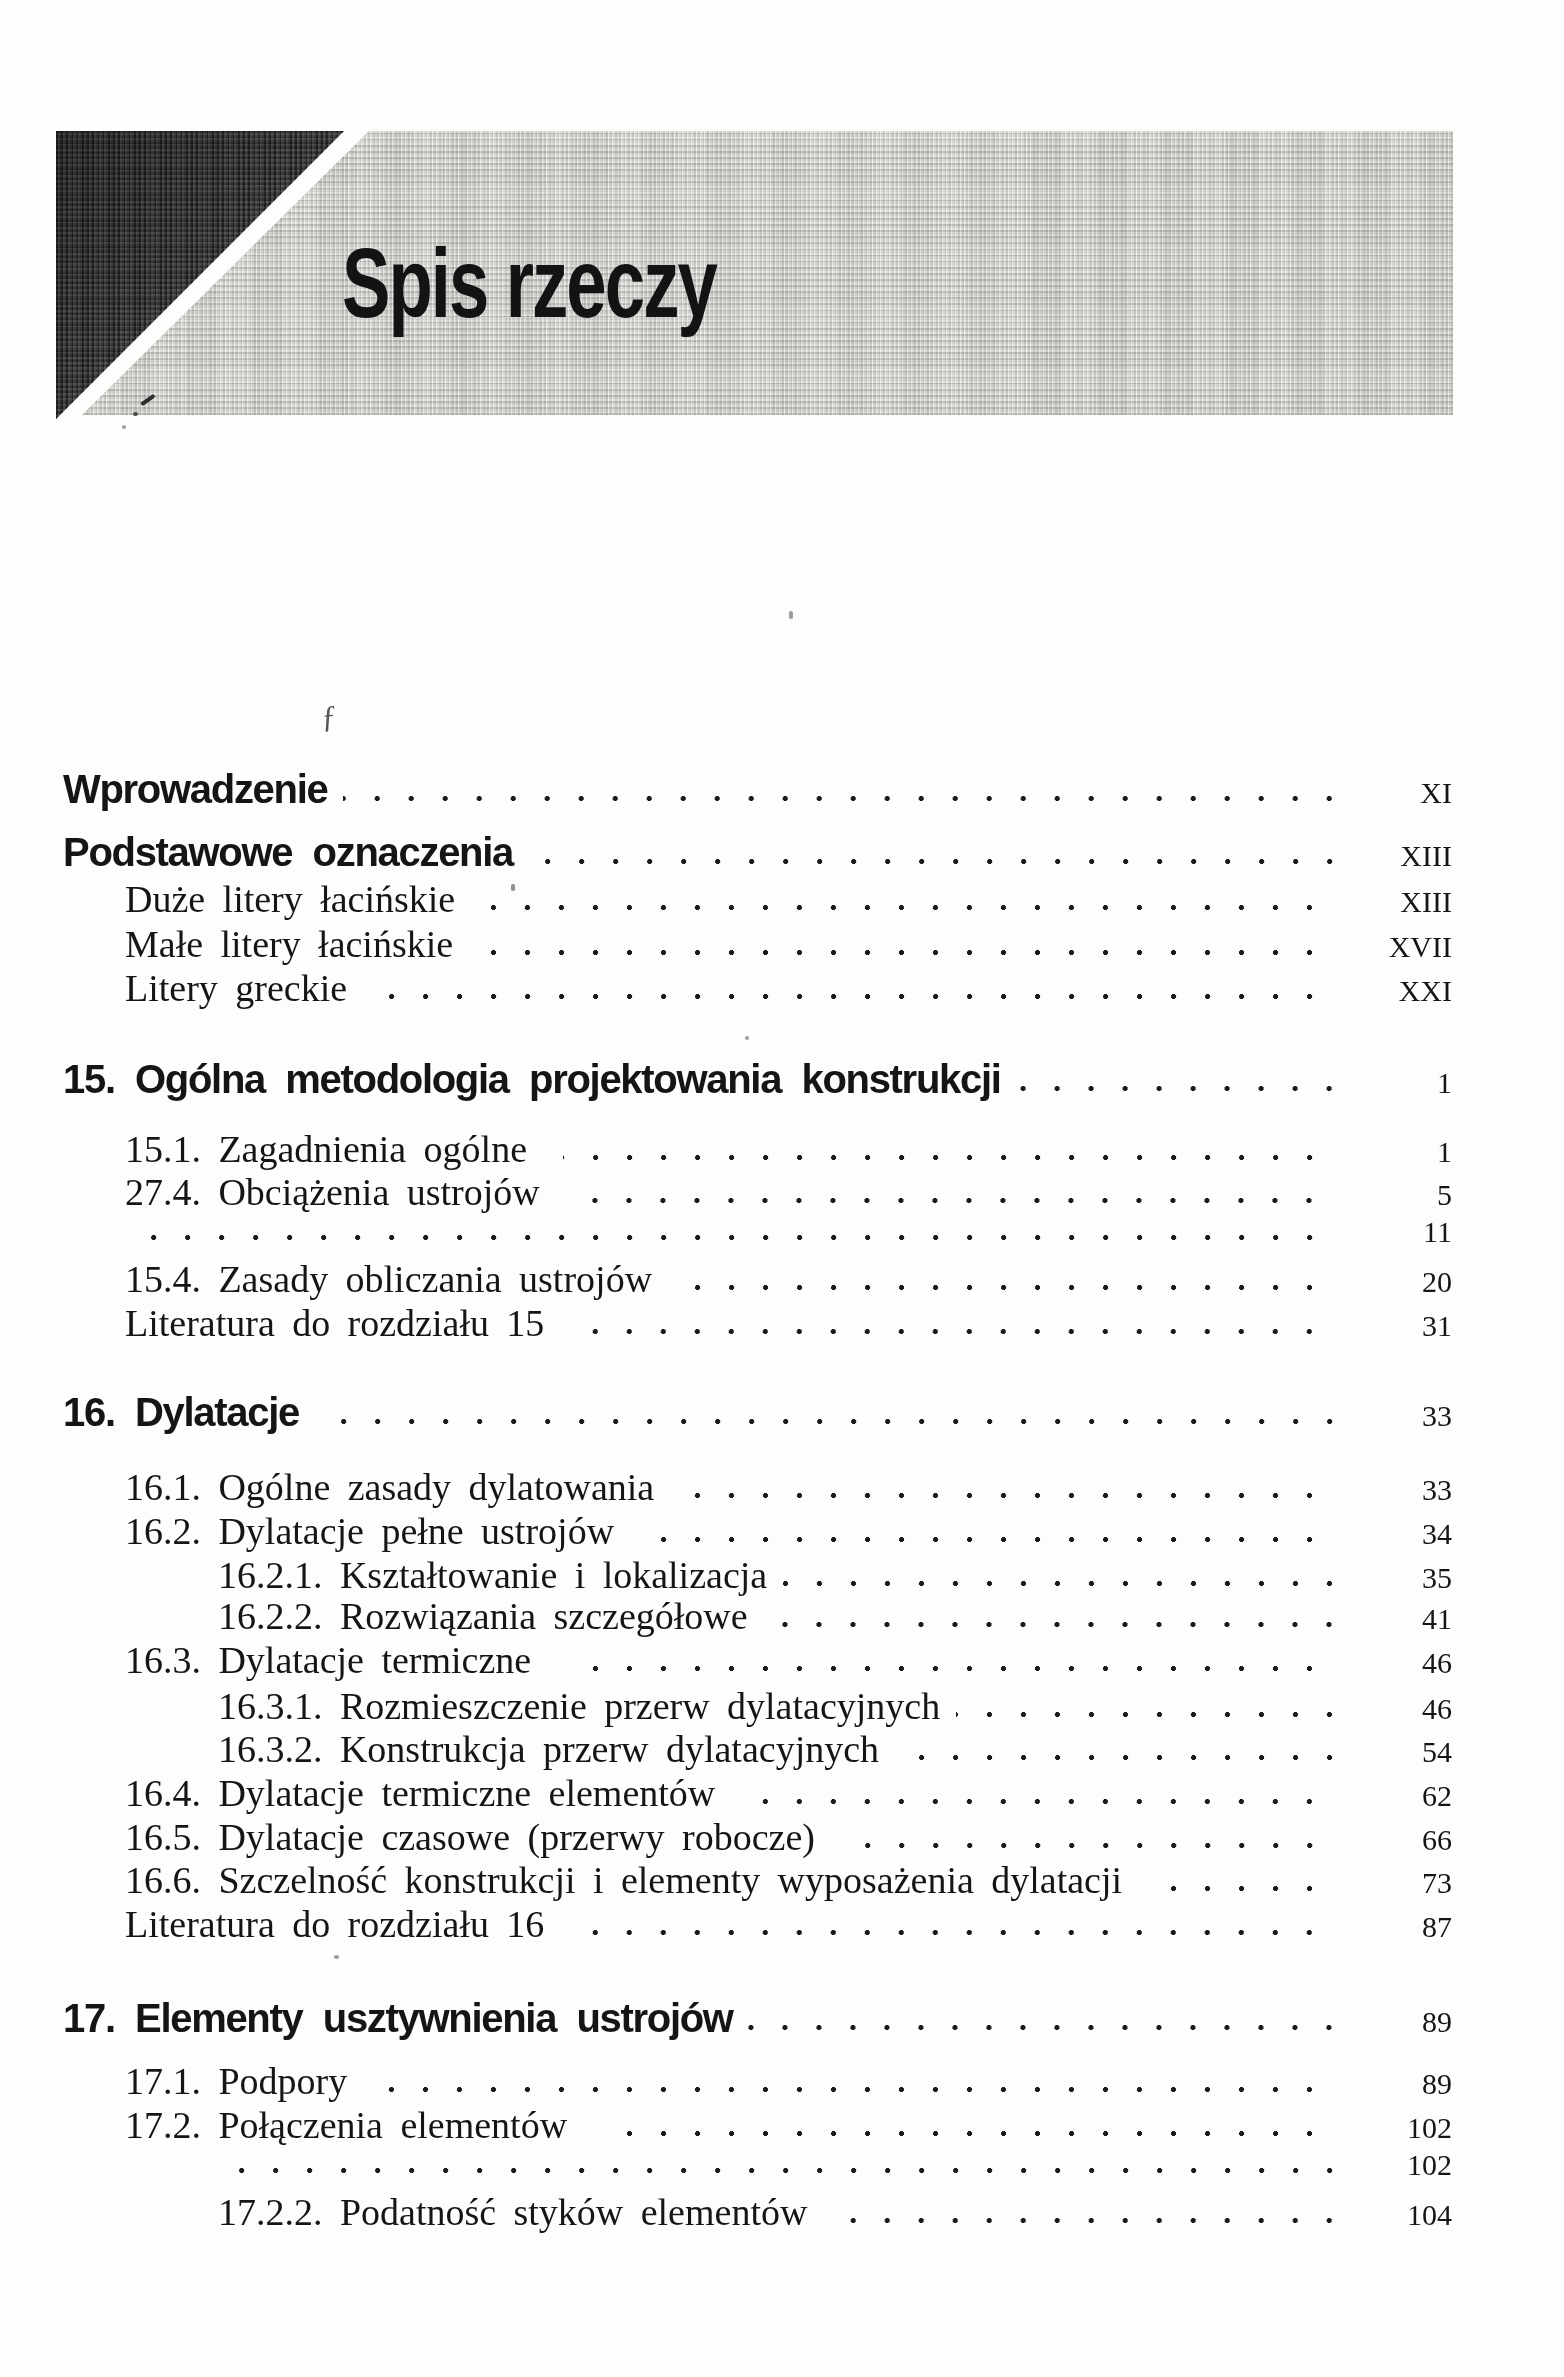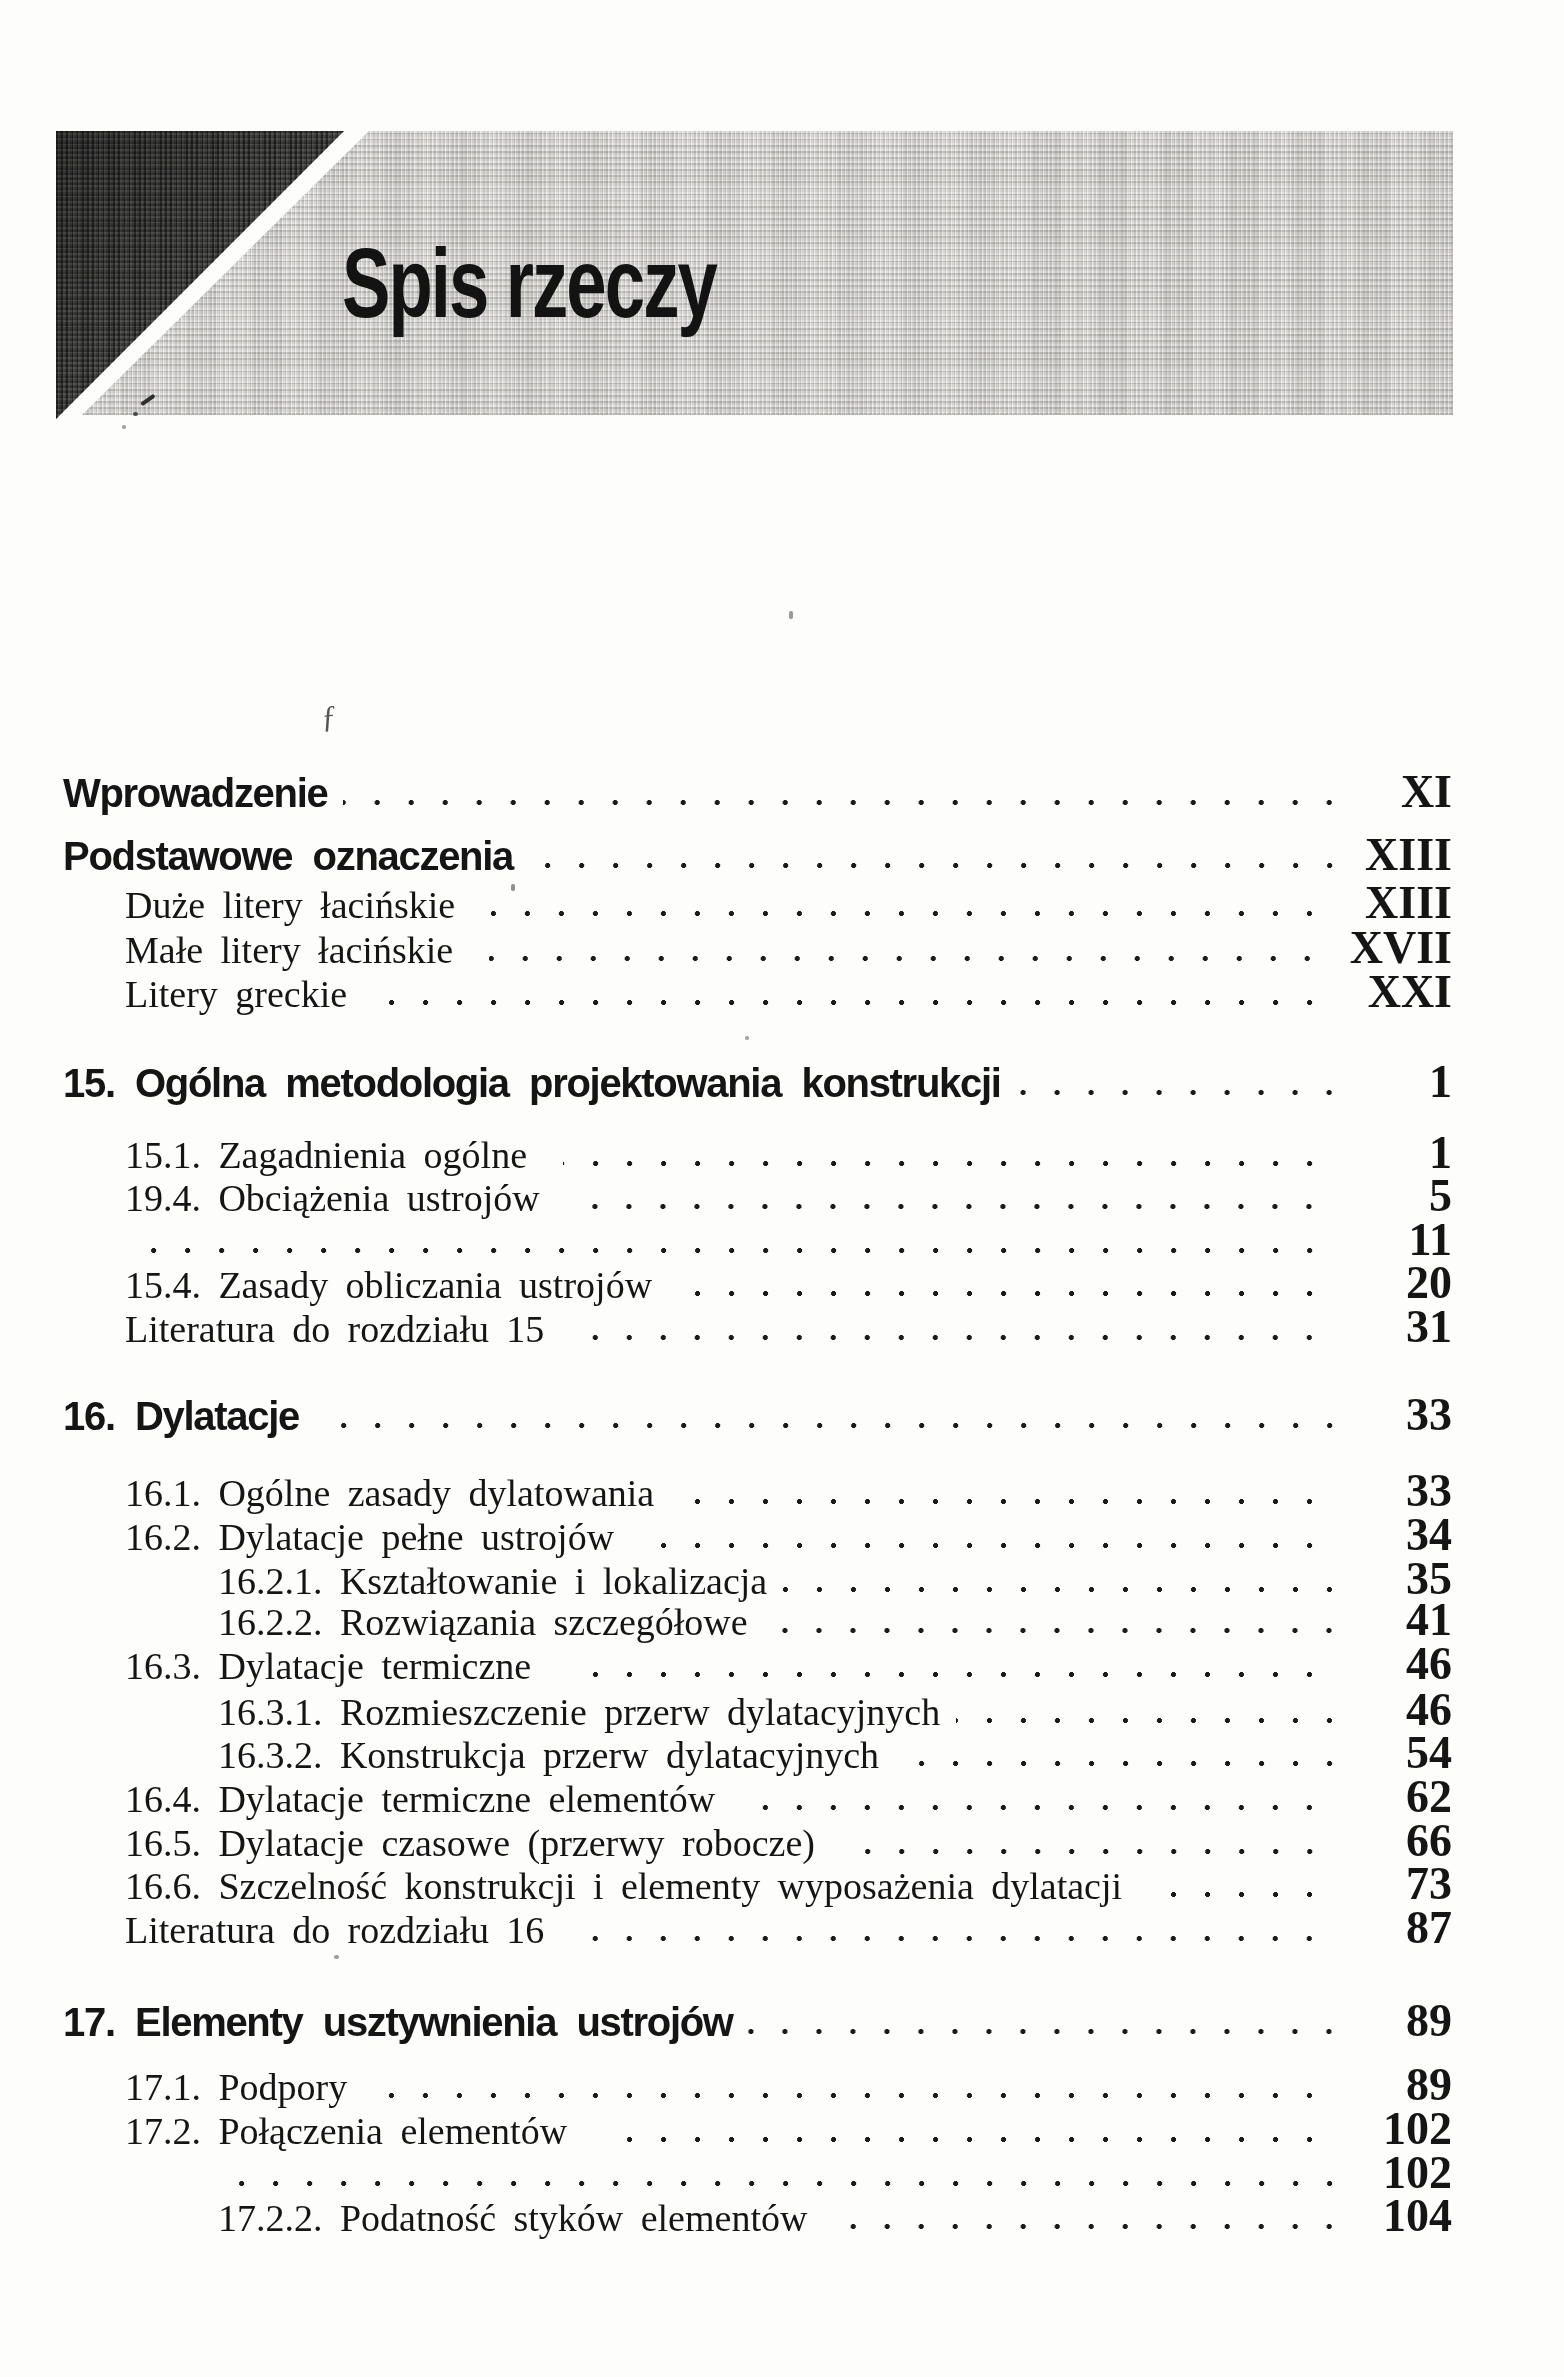--- a/index.html
+++ b/index.html
@@ -64,21 +64,21 @@
   .cnum{flex:0 0 auto;width:72px;}
   .leader{
     flex:1 1 auto;height:8.7px;margin-left:15.7px;min-width:0;
     background-image:radial-gradient(circle at 16.6px 4.4px, #1a1a1a 0 2.3px, rgba(0,0,0,0) 2.6px);
     background-size:34px 8.7px;
     background-repeat:repeat-x;
     background-position:right 5.2px bottom 0;
   }
   .page-no{
     flex:0 0 auto;min-width:100px;text-align:right;
-    font-family:"Liberation Serif", serif;font-size:46px;font-weight:700;
+    font-family:"Liberation Serif", serif;font-size:30px;font-weight:400;
     letter-spacing:0;word-spacing:0;
   }
 </style>
 </head>
 <body>
 
 <div class="banner">
   <div class="banner-canvas"></div>
   <div class="banner-wedge"></div>
   <h1 class="banner-title">Spis rzeczy</h1>
@@ -132,21 +132,21 @@
       <span class="page-no">1</span>
     </div>
 
   <div class="row l1" style="top:1130px">
       <span class="lbl">15.1. Zagadnienia ogólne</span>
       <span class="leader"></span>
       <span class="page-no">1</span>
     </div>
 
   <div class="row l1" style="top:1173px">
-      <span class="lbl">19.4. Obciążenia ustrojów</span>
+      <span class="lbl">27.4. Obciążenia ustrojów</span>
       <span class="leader"></span>
       <span class="page-no">5</span>
     </div>
 
   <div class="row l1" style="top:1217px">
       <span class="leader"></span>
       <span class="page-no">11</span>
     </div>
 
   <div class="row l1" style="top:1260px">

